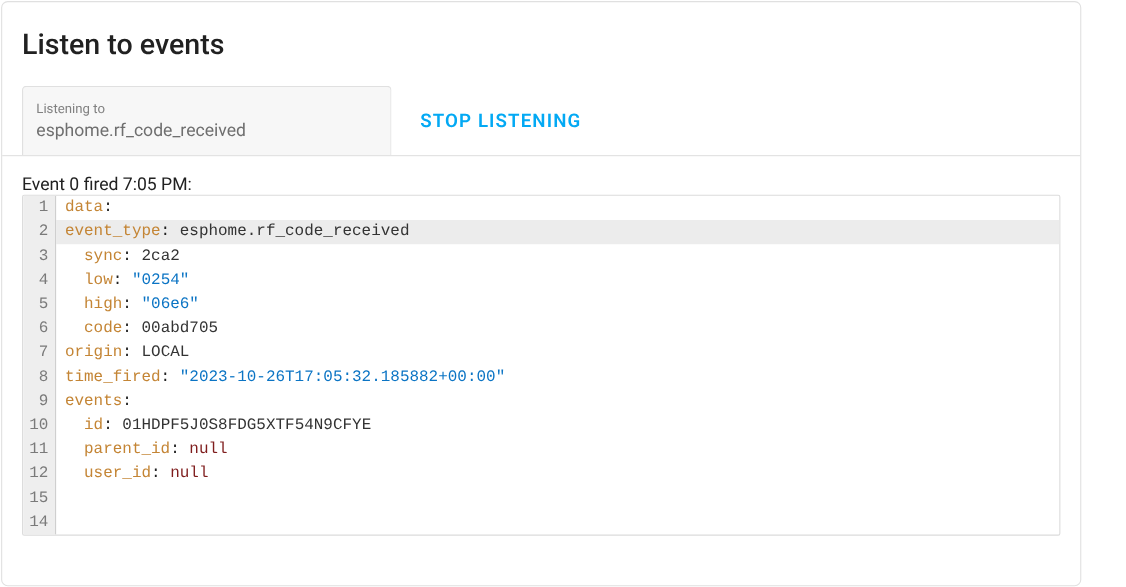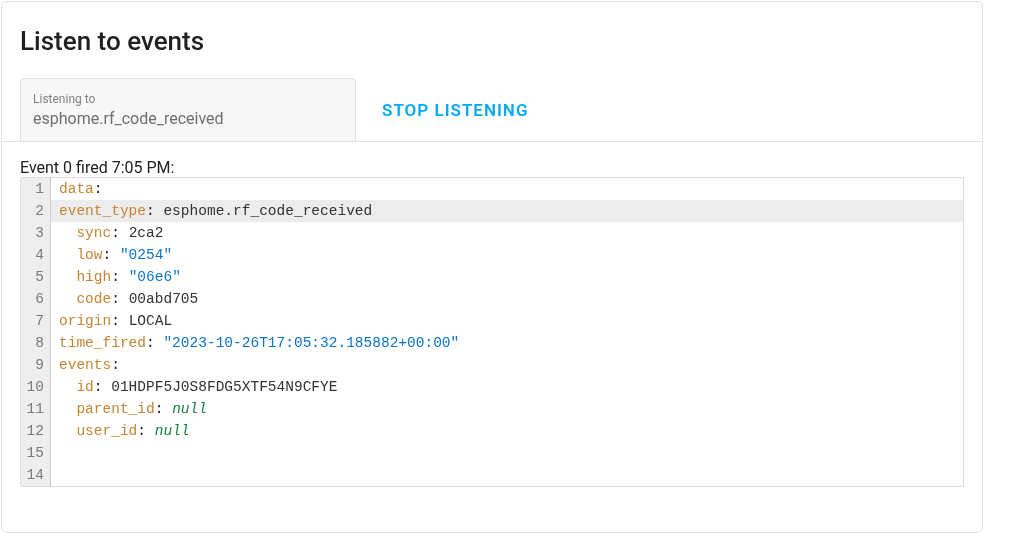--- a/index.html
+++ b/index.html
@@ -97,21 +97,21 @@
       user-select: none;
       min-width: 30px;
     }
     .gutter .ln { display: block; }
     .code-col { flex: 1; }
     .code-line { padding: 0 8px; white-space: pre; }
     .code-line.hl { background: #ececec; }
     .tok-key { color: #c48535; }
     .tok-str { color: #0b74c4; }
     .tok-val { color: #333; }
-    .tok-null { color: #15803d; font-style: italic; }
+    .tok-null { color: #7f1d1d; }
   </style>
 </head>
 <body>
 
 <div class="page">
   <div class="card">
     <div class="title">Listen to events</div>
 
     <div class="controls-row">
       <div class="input-wrap">

